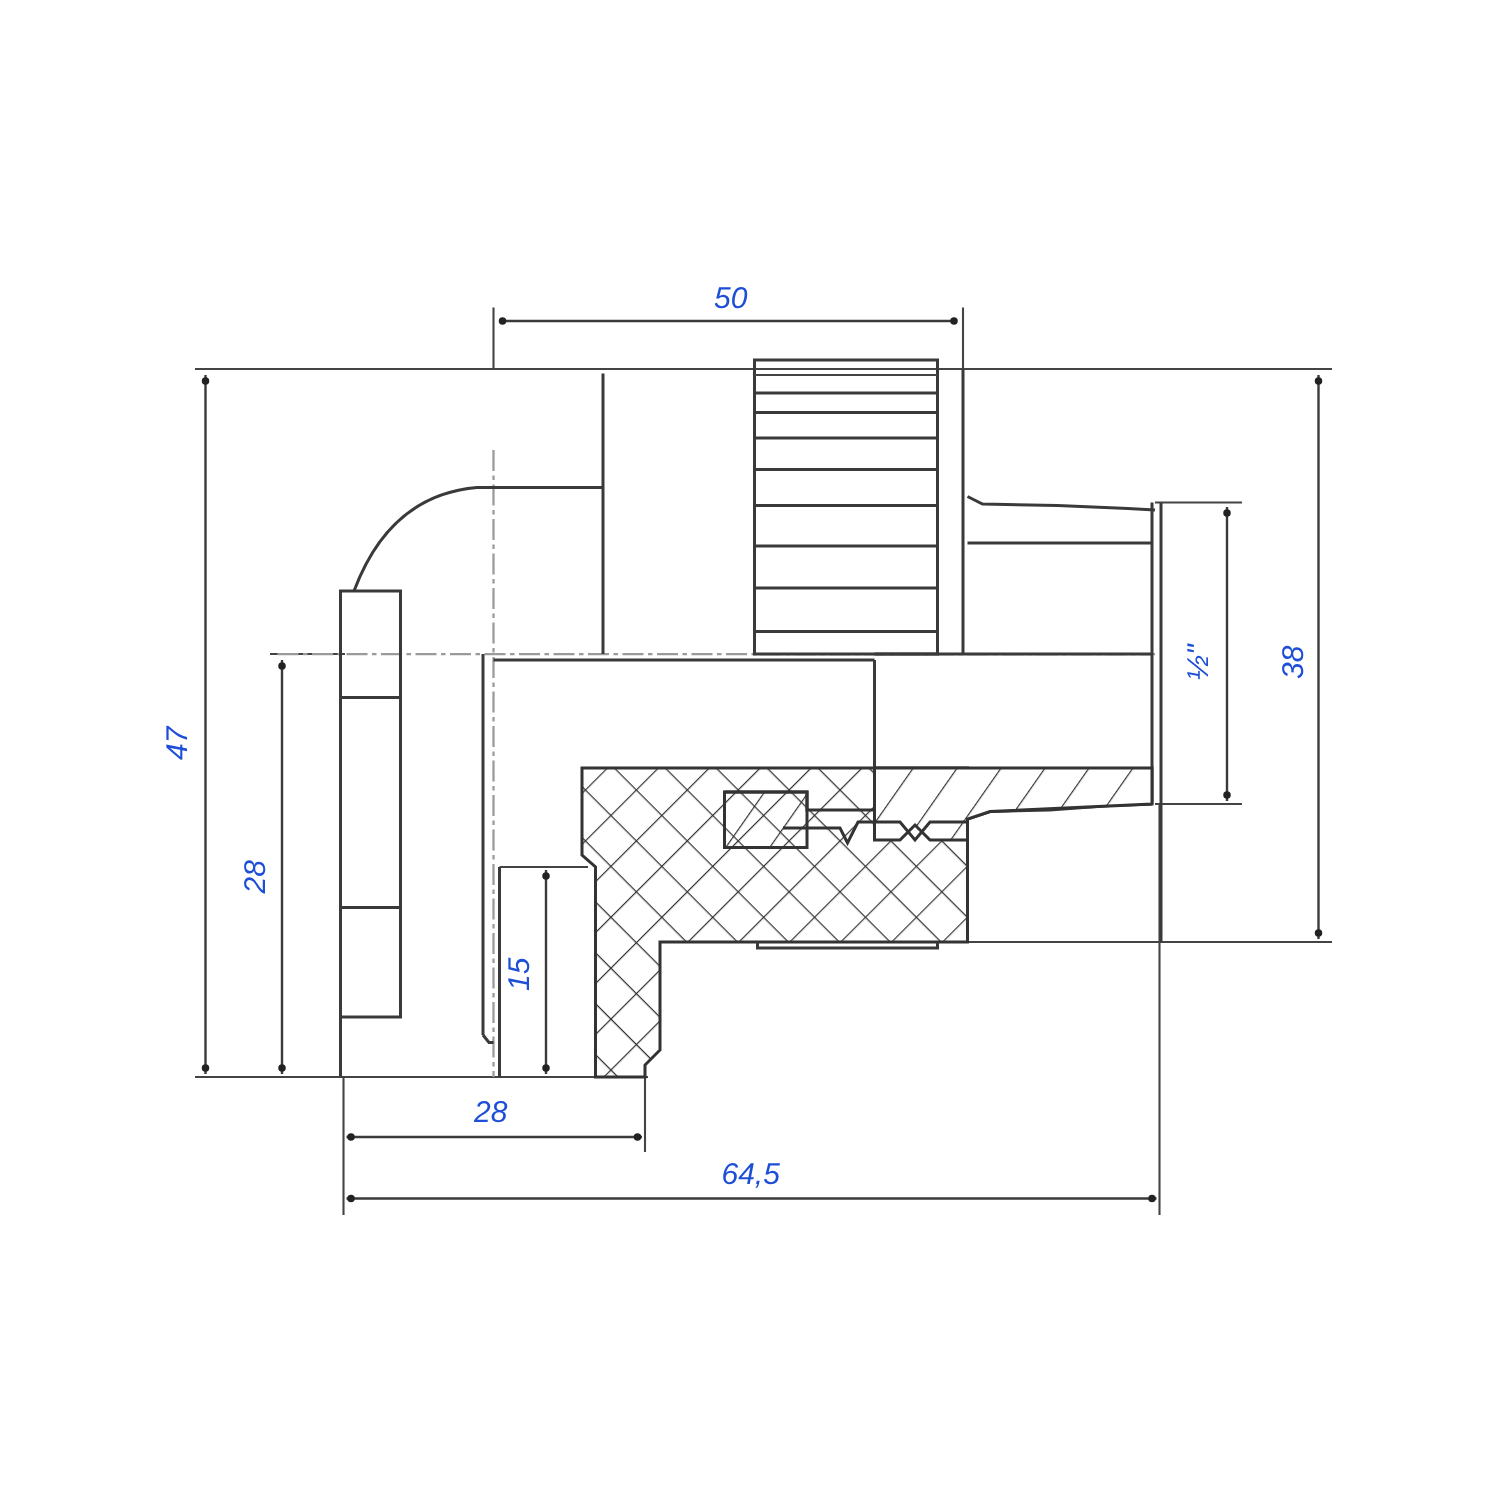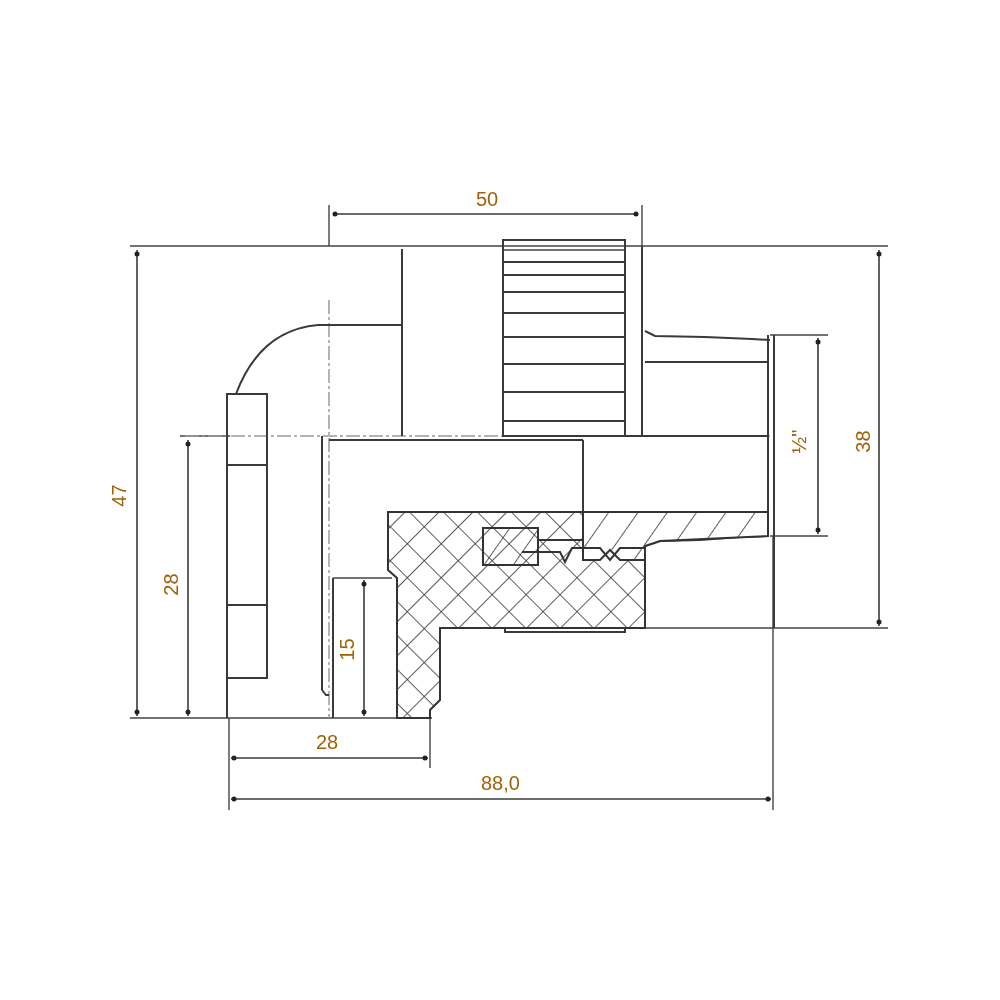--- a/index.html
+++ b/index.html
@@ -2,21 +2,21 @@
 <html><head>
 <meta charset="utf-8">
 <style>
   html, body { margin:0; padding:0; background:#ffffff; }
   body { width:1000px; height:1000px; overflow:hidden; position:relative; font-family:"Liberation Sans", sans-serif; }
   svg { position:absolute; left:0; top:0; }
   .ln { stroke:#3a3a3a; stroke-width:2; fill:none; }
   .thin { stroke:#444; stroke-width:1.4; fill:none; }
   .center { stroke:#9a9a9a; stroke-width:1.5; fill:none; stroke-dasharray:14 3 3 3; }
   .dim { stroke:#3a3a3a; stroke-width:1.6; fill:none; }
-  .lbl { position:absolute; font-family:"Liberation Sans", sans-serif; font-size:20px; color:#a16207; white-space:nowrap; }
+  .lbl { position:absolute; font-family:"Liberation Sans", sans-serif; font-size:20px; color:#1d4ed8; white-space:nowrap;font-style:italic; }
   .vert { transform:rotate(-90deg); transform-origin:center center; }
 </style>
 </head>
 <body>
 
 <svg width="1000" height="1000" viewBox="0 0 1000 1000">
   <defs>
     <pattern id="cross" patternUnits="userSpaceOnUse" width="24" height="24" patternTransform="rotate(45)">
       <line x1="0" y1="0" x2="0" y2="24" stroke="#333" stroke-width="1.6"></line>
       <line x1="0" y1="0" x2="24" y2="0" stroke="#333" stroke-width="1.6"></line>
@@ -131,15 +131,15 @@
     <circle cx="879" cy="254" r="2.5" fill="#222"></circle>
       <circle cx="879" cy="622" r="2.5" fill="#222"></circle>
   </g>
 </svg>
 
 <div class="lbl" style="left:476px;top:188px;">50</div>
 <div class="lbl vert" style="left:108px;top:484px;">47</div>
 <div class="lbl vert" style="left:160px;top:573px;">28</div>
 <div class="lbl vert" style="left:336px;top:638px;">15</div>
 <div class="lbl" style="left:316px;top:731px;">28</div>
-<div class="lbl" style="left:481px;top:772px;">88,0</div>
+<div class="lbl" style="left:481px;top:772px;">64,5</div>
 <div class="lbl vert" style="left:788px;top:430px;">½"</div>
 <div class="lbl vert" style="left:852px;top:430px;">38</div>
 
 </body></html>

